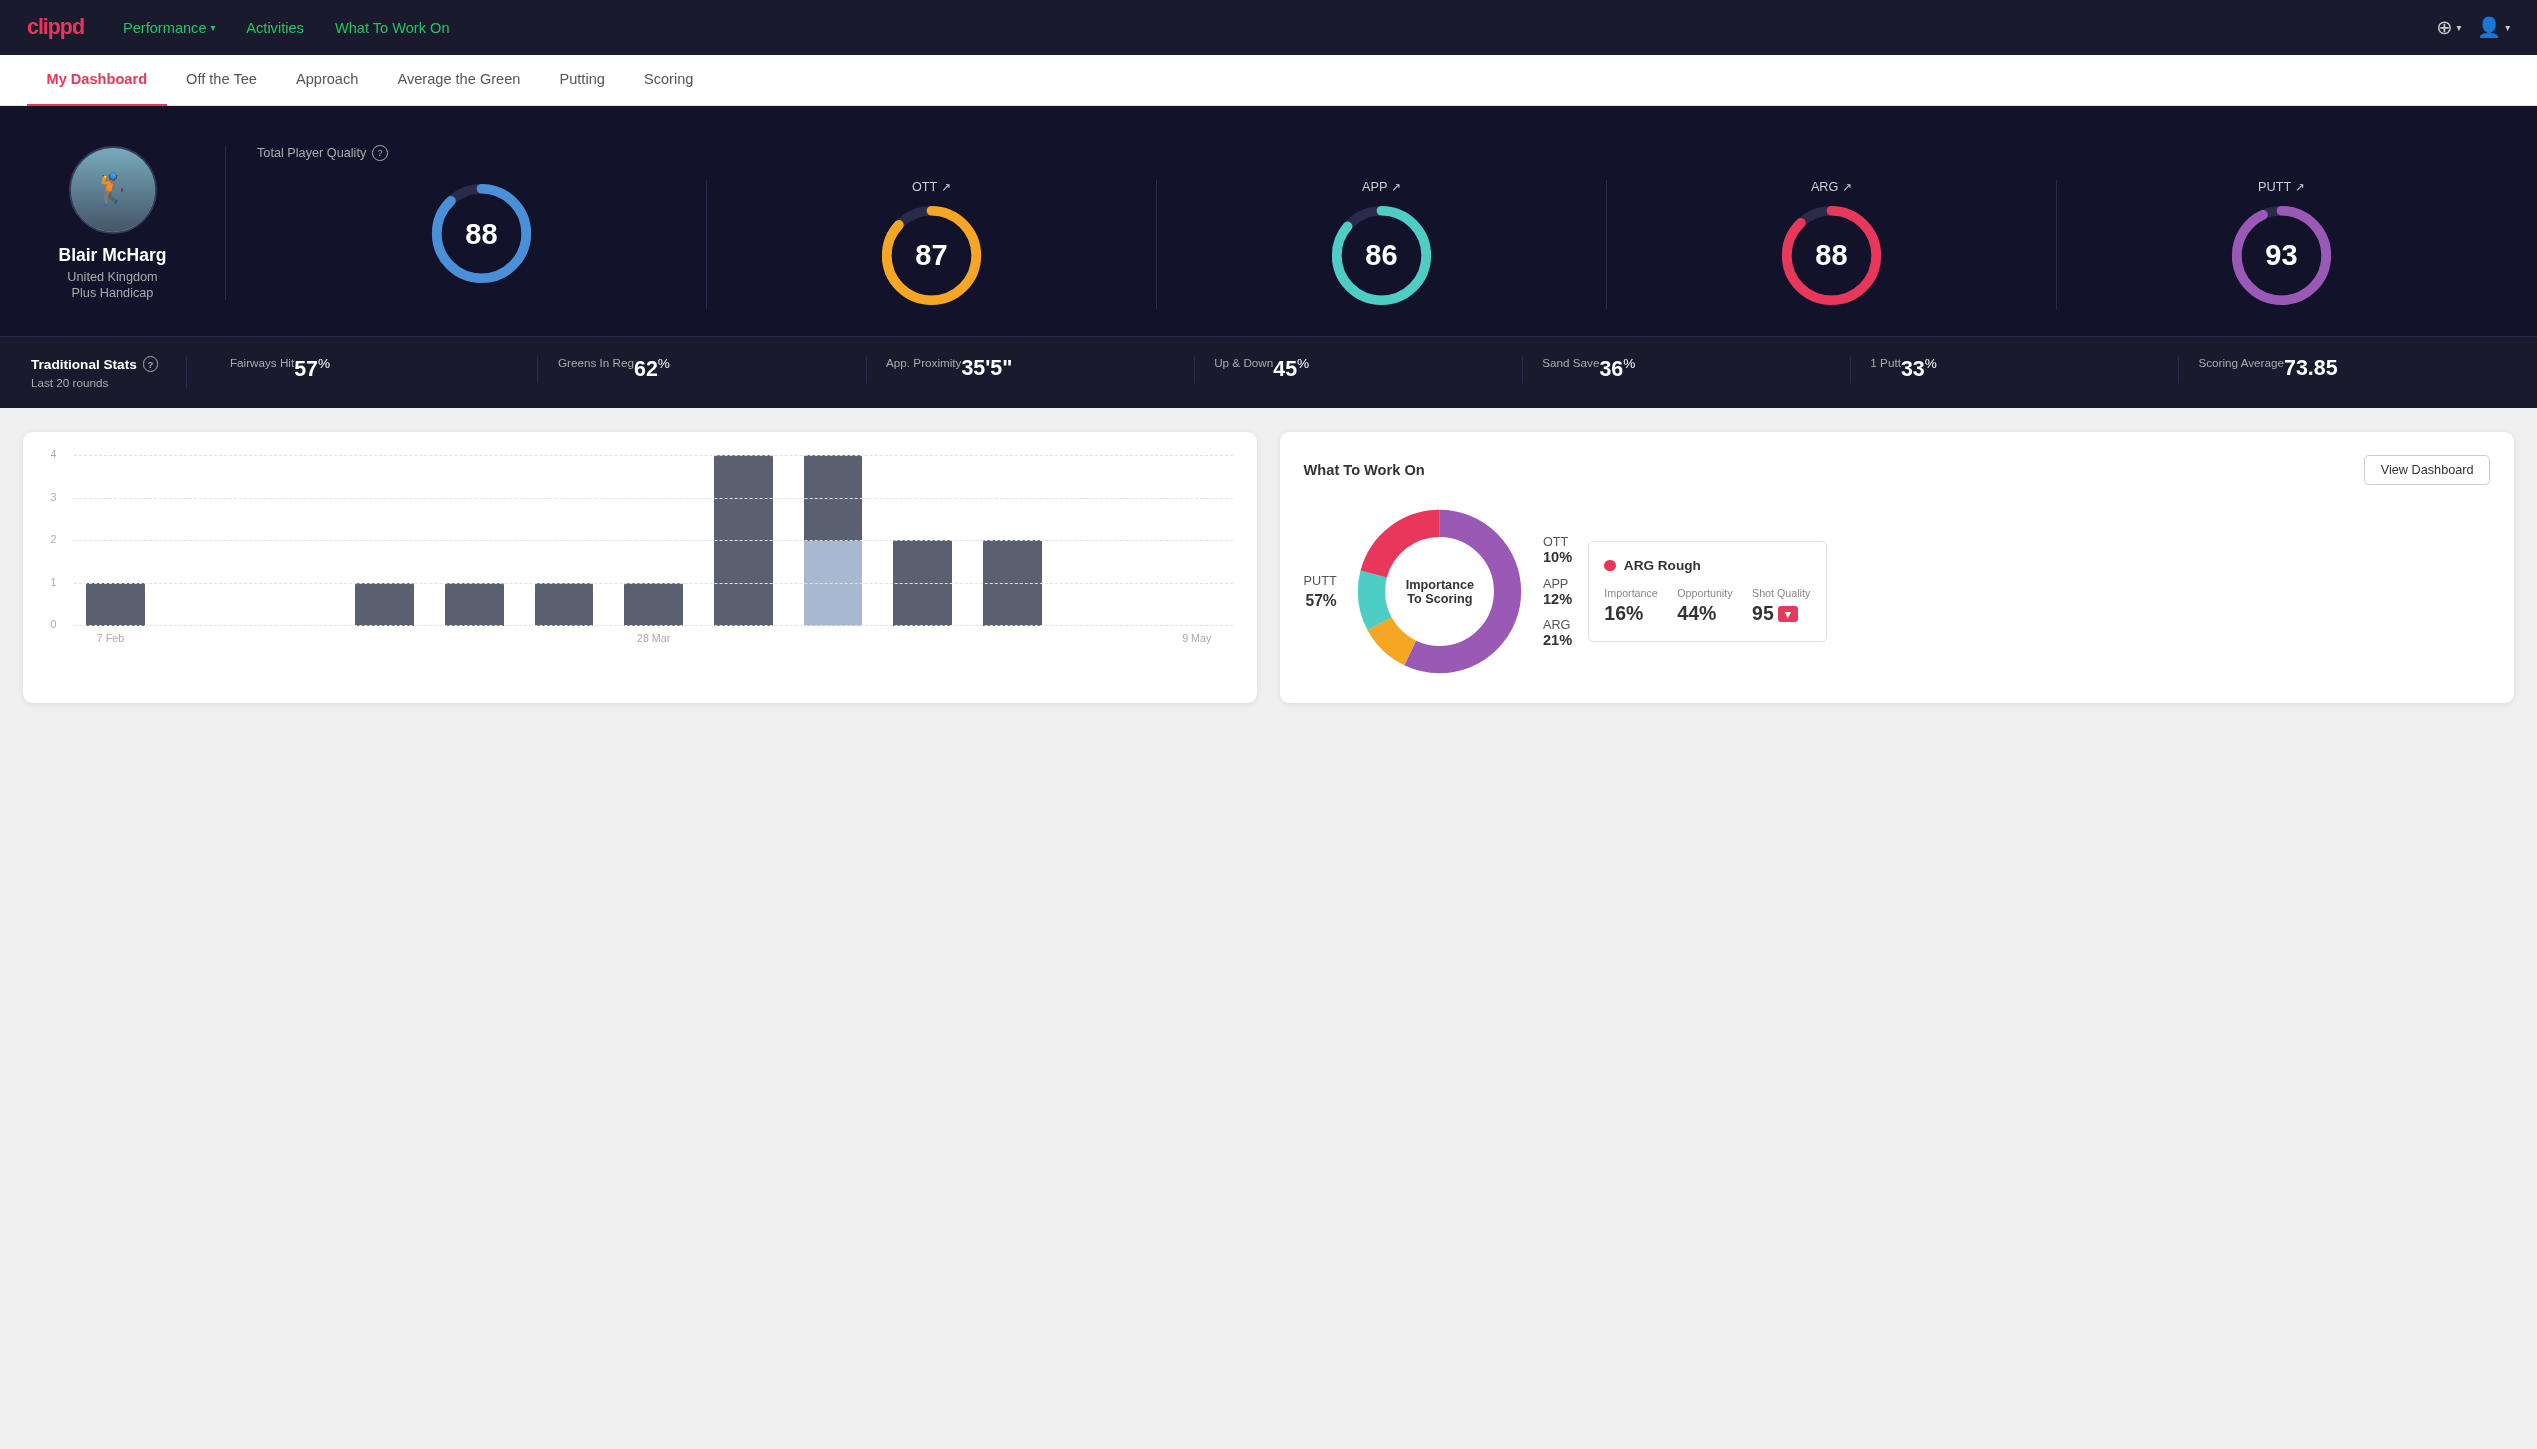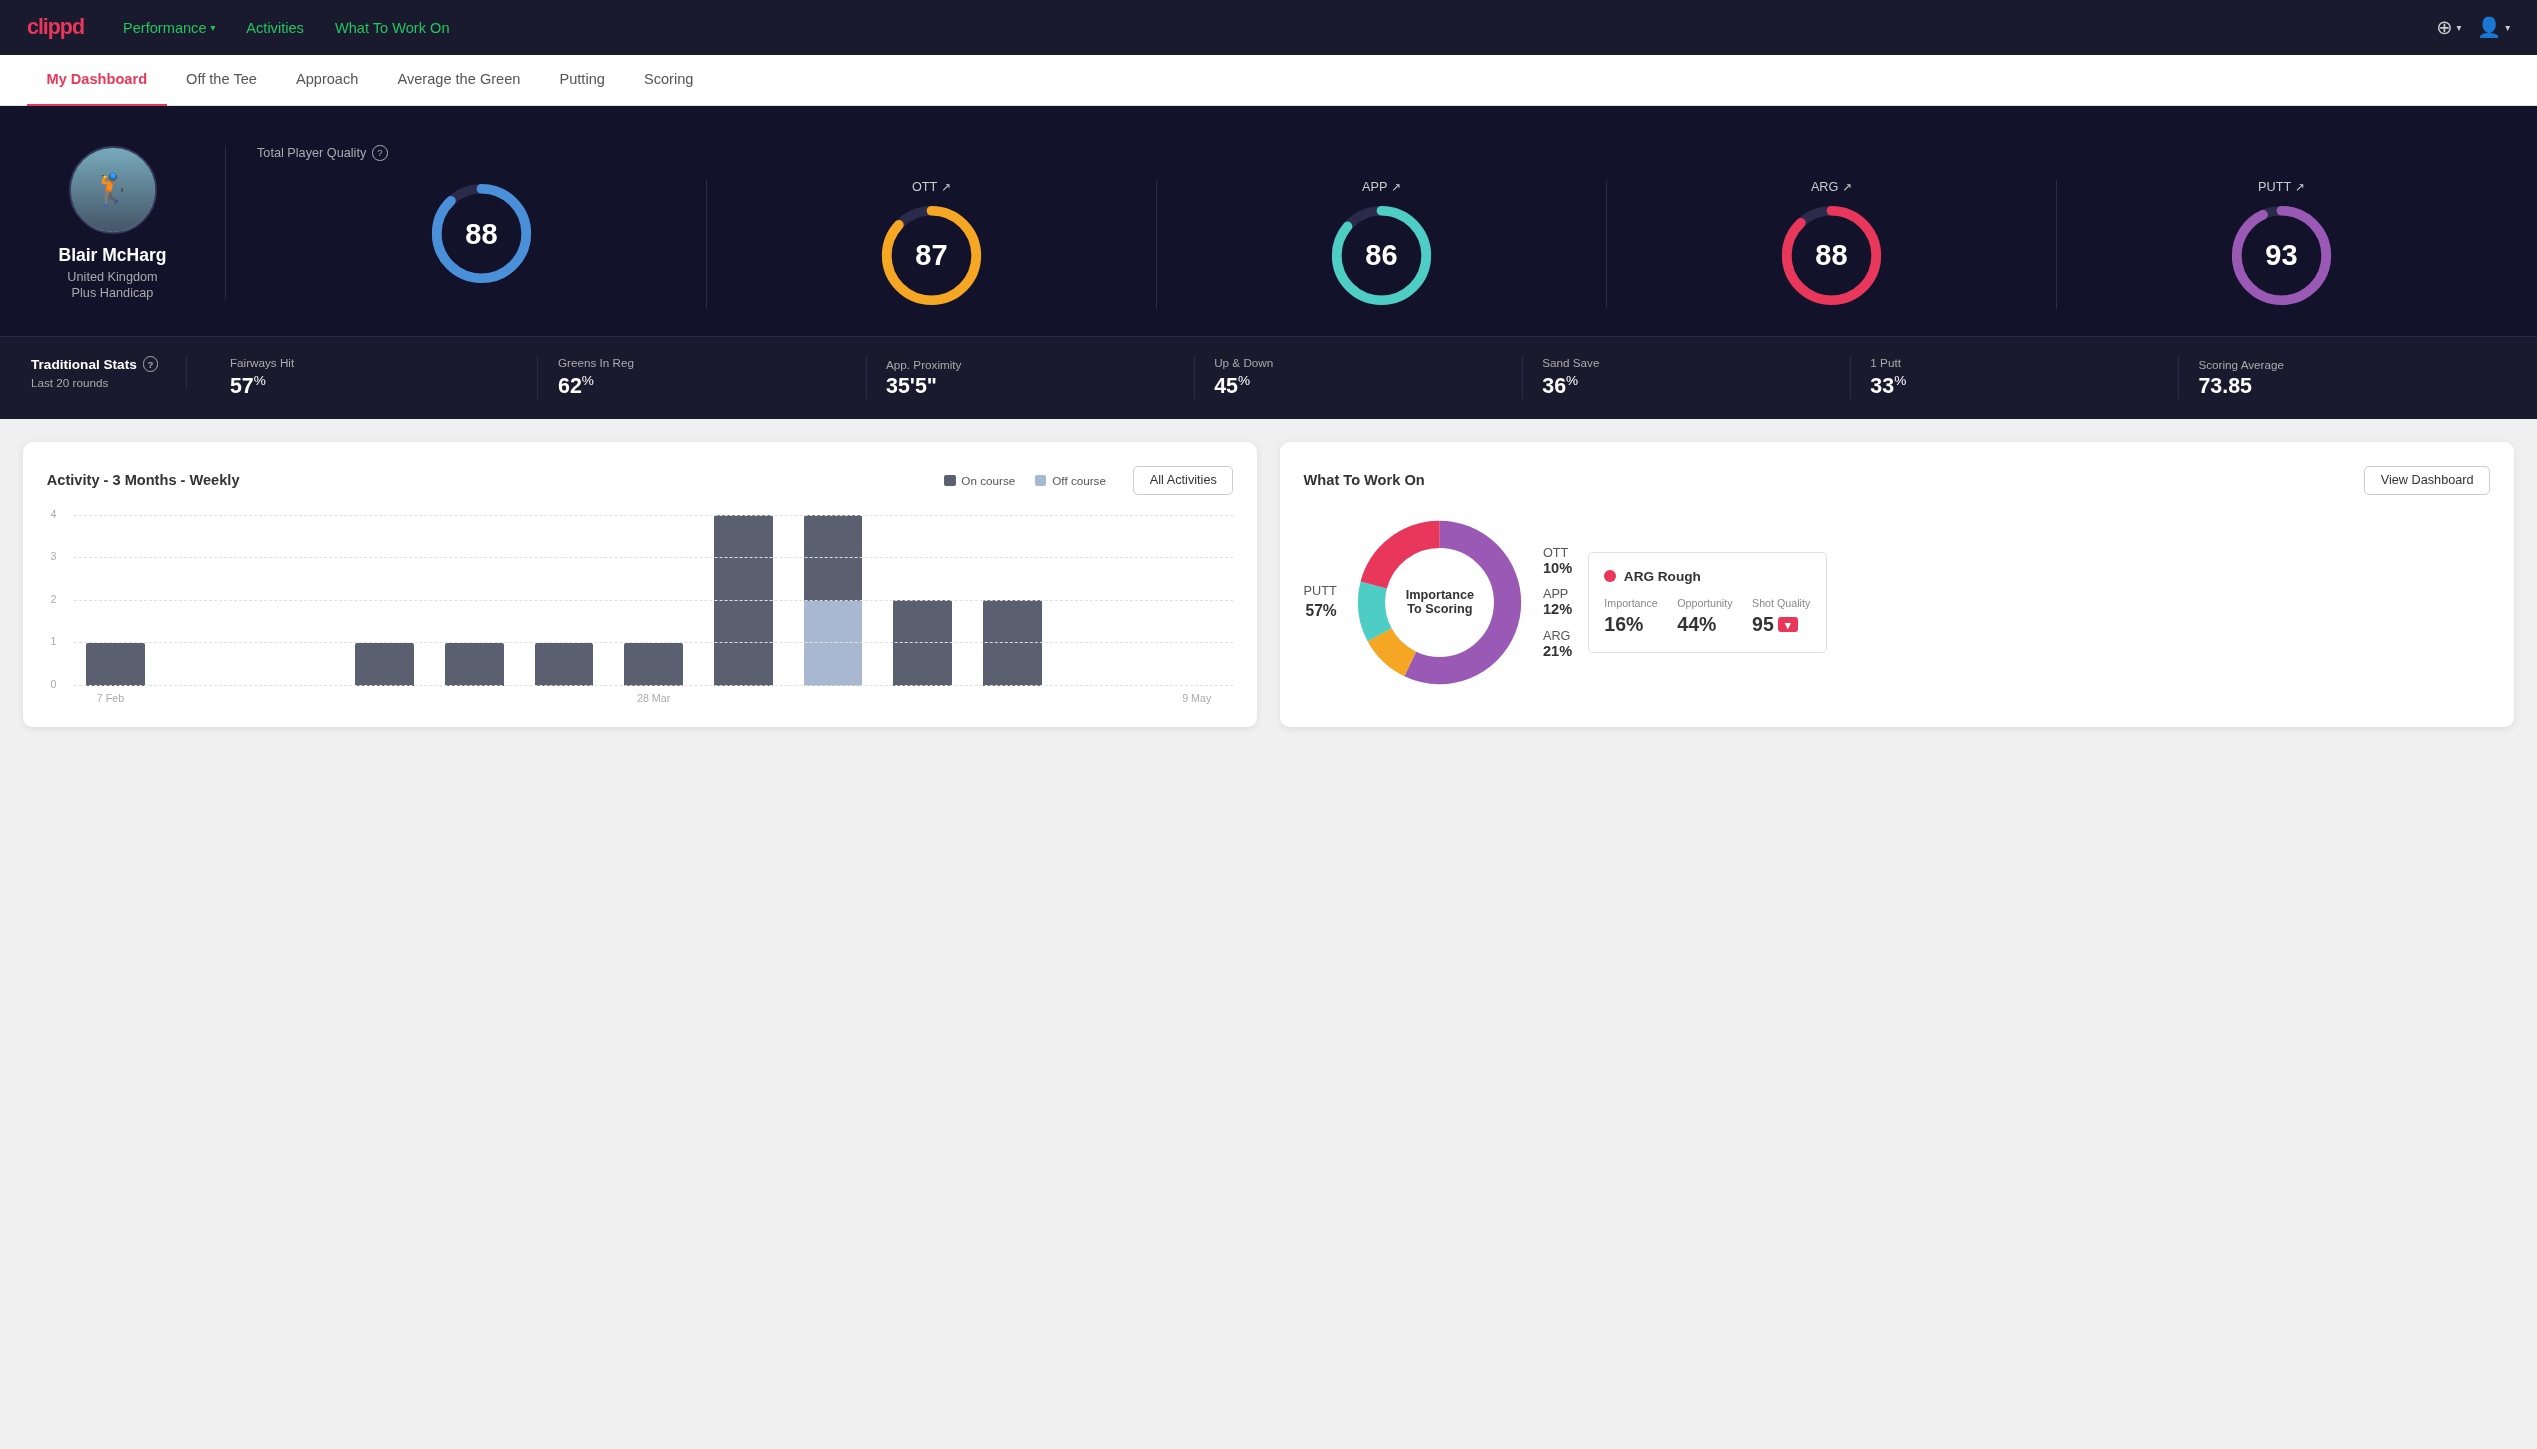--- a/index.html
+++ b/index.html
@@ -231,24 +231,23 @@
     }
     .stats-items {
       display: flex;
       flex: 1;
       padding-left: 23.4px;
       gap: 0;
     }
     .stat-item {
       flex: 1;
       display: flex;
-      flex-direction: column;
+      flex-direction: row;
       border-right: 1px solid #2a2a4a;
       padding: 0 19.5px;
-      justify-content: flex-end;
     }
     .stat-item:last-child { border-right: none; }
     .stat-name {
       color: #aaa;
       font-size: 11.7px;
       margin-bottom: 3.9px;
     }
     .stat-value {
       color: #fff;
       font-size: 21.4px;
@@ -541,36 +540,20 @@
     <div class="stat-item">
       <div class="stat-name">Scoring Average</div>
       <div class="stat-value"><span>73.85</span></div>
     </div>
   </div>
 </div>
 
 <div class="bottom-section">
 
   <div class="activity-card">
-    <div class="card-header">
-      <div class="card-title">Activity - 3 Months - Weekly</div>
-      <div style="display:flex;align-items:center;gap:11.7px;">
-        <div class="legend">
-          <div class="legend-item">
-            <div class="legend-dot" style="background:#5a6070;"></div>
-            <span>On course</span>
-          </div>
-          <div class="legend-item">
-            <div class="legend-dot" style="background:#a8b8d0;"></div>
-            <span>Off course</span>
-          </div>
-        </div>
-        <button class="all-activities-btn">All Activities</button>
-      </div>
-    </div>
 
     <div style="position:relative; padding-left:27px;">
 
       <div style="position:absolute;top:0;left:27px;right:0;height:171px;display:flex;flex-direction:column;justify-content:space-between;pointer-events:none;">
         <div style="border-top:1px dashed #e0e0e0;position:relative;">
           <span style="position:absolute;left:-23.4px;top:-7.8px;font-size:10.7px;color:#aaa;">4</span>
         </div>
         <div style="border-top:1px dashed #e0e0e0;position:relative;">
           <span style="position:absolute;left:-23.4px;top:-7.8px;font-size:10.7px;color:#aaa;">3</span>
         </div>

